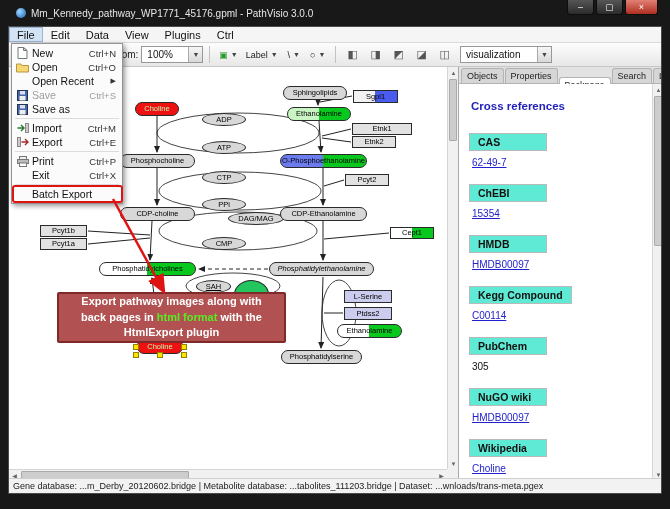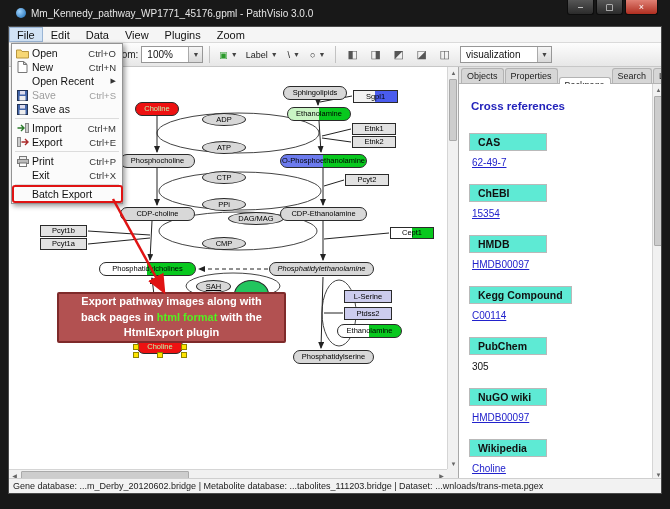--- a/index.html
+++ b/index.html
@@ -88,21 +88,21 @@
 </div>
 
 <div class="client">
 
   <div class="menubar">
       <div class="menu-item open">File</div>
       <div class="menu-item">Edit</div>
       <div class="menu-item">Data</div>
       <div class="menu-item">View</div>
       <div class="menu-item">Plugins</div>
-      <div class="menu-item">Zoom</div>
+      <div class="menu-item">Ctrl</div>
     </div>
 
   <div class="toolbar">
     <span style="display:flex;gap:2px" id="tb-files">
         <span class="tb-btn">
           <span><svg width="11" height="12" viewBox="0 0 11 12">
               <path d="M1,0.5 h5.5 l3.5,3 v8 h-9 z" fill="#fff" stroke="#777"></path>
               <path d="M6.5,0.5 l3.5,3 h-3.5 z" fill="#ddd" stroke="#777"></path>
             </svg></span>
         </span>
@@ -203,21 +203,21 @@
           <div class="callout" id="callout" style="left: 48px; top: 225px; width: 229px; height: 51px; background: rgb(178, 81, 81);">
             <span>
               <span>Export pathway images along with back pages in </span><span id="callout-hl" style="font-weight: bold; color: rgb(85, 238, 34);">html format</span><span> with the HtmlExport plugin</span>
             </span>
           </div>
         <div class="pnode rounded" style="left: 274px; top: 19px; width: 64px; height: 14px; background: rgb(216, 216, 216);">Sphingolipids</div>
             <div class="pnode rect" style="left: 344px; top: 23px; width: 45px; height: 13px; background: linear-gradient(90deg, rgb(242, 242, 242) 50%, rgb(74, 92, 238) 50%);">Sgpl1</div>
             <div class="pnode rounded" style="left: 126px; top: 35px; width: 44px; height: 14px; background: rgb(238, 17, 17); color: rgb(185, 247, 176);">Choline</div>
             <div class="pnode rounded" style="left: 278px; top: 40px; width: 64px; height: 14px; background: linear-gradient(90deg, rgb(201, 245, 196) 50%, rgb(8, 200, 30) 50%);">Ethanolamine</div>
             <div class="pnode ellipse" style="left: 193px; top: 46px; width: 44px; height: 13px; background: rgb(216, 216, 216);">ADP</div>
-            <div class="pnode rect" style="left: 343px; top: 56px; width: 44px; height: 12px; background: rgb(226, 226, 226);">Etnk1</div>
+            <div class="pnode rect" style="left: 343px; top: 56px; width: 60px; height: 12px; background: rgb(226, 226, 226);">Etnk1</div>
             <div class="pnode rect" style="left: 343px; top: 69px; width: 44px; height: 12px; background: rgb(226, 226, 226);">Etnk2</div>
             <div class="pnode ellipse" style="left: 193px; top: 74px; width: 44px; height: 13px; background: rgb(216, 216, 216);">ATP</div>
             <div class="pnode rounded" style="left: 111px; top: 87px; width: 75px; height: 14px; background: rgb(216, 216, 216);">Phosphocholine</div>
             <div class="pnode rounded" style="left: 271px; top: 87px; width: 87px; height: 14px; background: linear-gradient(90deg, rgb(108, 123, 238) 50%, rgb(8, 200, 30) 50%);">O-Phosphoethanolamine</div>
             <div class="pnode ellipse" style="left: 193px; top: 104px; width: 44px; height: 13px; background: rgb(216, 216, 216);">CTP</div>
             <div class="pnode rect" style="left: 336px; top: 107px; width: 44px; height: 12px; background: rgb(226, 226, 226);">Pcyt2</div>
             <div class="pnode ellipse" style="left: 193px; top: 131px; width: 44px; height: 13px; background: rgb(216, 216, 216);">PPi</div>
             <div class="pnode rounded" style="left: 111px; top: 140px; width: 75px; height: 14px; background: rgb(216, 216, 216);">CDP-choline</div>
             <div class="pnode ellipse" style="left: 219px; top: 145px; width: 56px; height: 13px; background: rgb(216, 216, 216);">DAG/MAG</div>
             <div class="pnode rounded" style="left: 271px; top: 140px; width: 87px; height: 14px; background: rgb(216, 216, 216);">CDP-Ethanolamine</div>
@@ -225,21 +225,21 @@
             <div class="pnode rect" style="left: 31px; top: 171px; width: 47px; height: 12px; background: rgb(226, 226, 226);">Pcyt1a</div>
             <div class="pnode ellipse" style="left: 193px; top: 170px; width: 44px; height: 13px; background: rgb(216, 216, 216);">CMP</div>
             <div class="pnode rect" style="left: 381px; top: 160px; width: 44px; height: 12px; background: linear-gradient(90deg, rgb(255, 255, 255) 50%, rgb(8, 200, 30) 50%);">Cept1</div>
             <div class="pnode rounded" style="left: 90px; top: 195px; width: 97px; height: 14px; background: linear-gradient(90deg, rgb(255, 255, 255) 50%, rgb(8, 200, 30) 50%);">Phosphatidylcholines</div>
             <div class="pnode rounded" style="left: 260px; top: 195px; width: 105px; height: 14px; background: rgb(216, 216, 216); font-style: italic;">Phosphatidylethanolamine</div>
             <div class="pnode ellipse" style="left: 187px; top: 213px; width: 35px; height: 13px; background: rgb(216, 216, 216); text-decoration: underline;">SAH</div>
             <div class="pnode ellipse" style="left: 225px; top: 213px; width: 35px; height: 29px; background: #22c55e;">SAM</div>
             <div class="pnode rect" style="left: 335px; top: 223px; width: 48px; height: 13px; background: rgb(204, 204, 238);">L-Serine</div>
             <div class="pnode rect" style="left: 335px; top: 240px; width: 48px; height: 13px; background: rgb(204, 204, 238);">Ptdss2</div>
             <div class="pnode rounded" style="left: 328px; top: 257px; width: 65px; height: 14px; background: linear-gradient(90deg, rgb(255, 255, 255) 50%, rgb(8, 200, 30) 50%);">Ethanolamine</div>
-            <div class="pnode rounded" style="left: 284px; top: 283px; width: 81px; height: 14px; background: rgb(216, 216, 216);">Phosphatidylserine</div>
+            <div class="pnode rounded" style="left: 272px; top: 283px; width: 81px; height: 14px; background: rgb(216, 216, 216);">Phosphatidylserine</div>
             <div class="pnode rounded" style="left: 128px; top: 272px; width: 46px; height: 15px; background: rgb(238, 17, 17); color: rgb(185, 247, 176);">Choline</div>
             <span class="handle" style="left: 124px; top: 268px;"></span>
             <span class="handle" style="left: 148px; top: 268px;"></span>
             <span class="handle" style="left: 172px; top: 268px;"></span>
             <span class="handle" style="left: 124px; top: 276.5px;"></span>
             <span class="handle" style="left: 172px; top: 276.5px;"></span>
             <span class="handle" style="left: 124px; top: 285px;"></span>
             <span class="handle" style="left: 148px; top: 285px;"></span>
             <span class="handle" style="left: 172px; top: 285px;"></span>
           </div>
@@ -281,36 +281,36 @@
           <span class="sb-thumb" style="top:12px;left:1px;width:8px;height:150px"></span>
           <span class="sb-arrow" style="bottom:0;left:0">▼</span>
         </div>
       </div>
     </div>
   </div>
 
   <div class="file-menu" id="file-menu">
       <div class="fm-row">
         <span class="fm-icon">
-          <svg width="13" height="11" viewBox="0 0 13 11">
-            <path d="M0.5,2 h4.5 l1,1.5 h6.5 v6.5 h-12 z" fill="#f7d774" stroke="#b8963e"></path>
-          </svg>
-        </span>
-        <span class="fm-label">Open</span>
-        <span class="fm-shortcut">Ctrl+O</span>
-      </div>
-      <div class="fm-row">
-        <span class="fm-icon">
           <svg width="11" height="12" viewBox="0 0 11 12">
             <path d="M1,0.5 h5.5 l3.5,3 v8 h-9 z" fill="#fff" stroke="#777"></path>
             <path d="M6.5,0.5 l3.5,3 h-3.5 z" fill="#ddd" stroke="#777"></path>
           </svg>
         </span>
         <span class="fm-label">New</span>
         <span class="fm-shortcut">Ctrl+N</span>
+      </div>
+      <div class="fm-row">
+        <span class="fm-icon">
+          <svg width="13" height="11" viewBox="0 0 13 11">
+            <path d="M0.5,2 h4.5 l1,1.5 h6.5 v6.5 h-12 z" fill="#f7d774" stroke="#b8963e"></path>
+          </svg>
+        </span>
+        <span class="fm-label">Open</span>
+        <span class="fm-shortcut">Ctrl+O</span>
       </div>
       <div class="fm-row">
         <span class="fm-icon"></span>
         <span class="fm-label">Open Recent</span>
         <span class="fm-sub">▶</span>
       </div>
       <div class="fm-row disabled">
         <span class="fm-icon">
           <svg width="11" height="11" viewBox="0 0 11 11">
             <rect x="0.5" y="0.5" width="10" height="10" fill="#4466aa" stroke="#223355"></rect>

